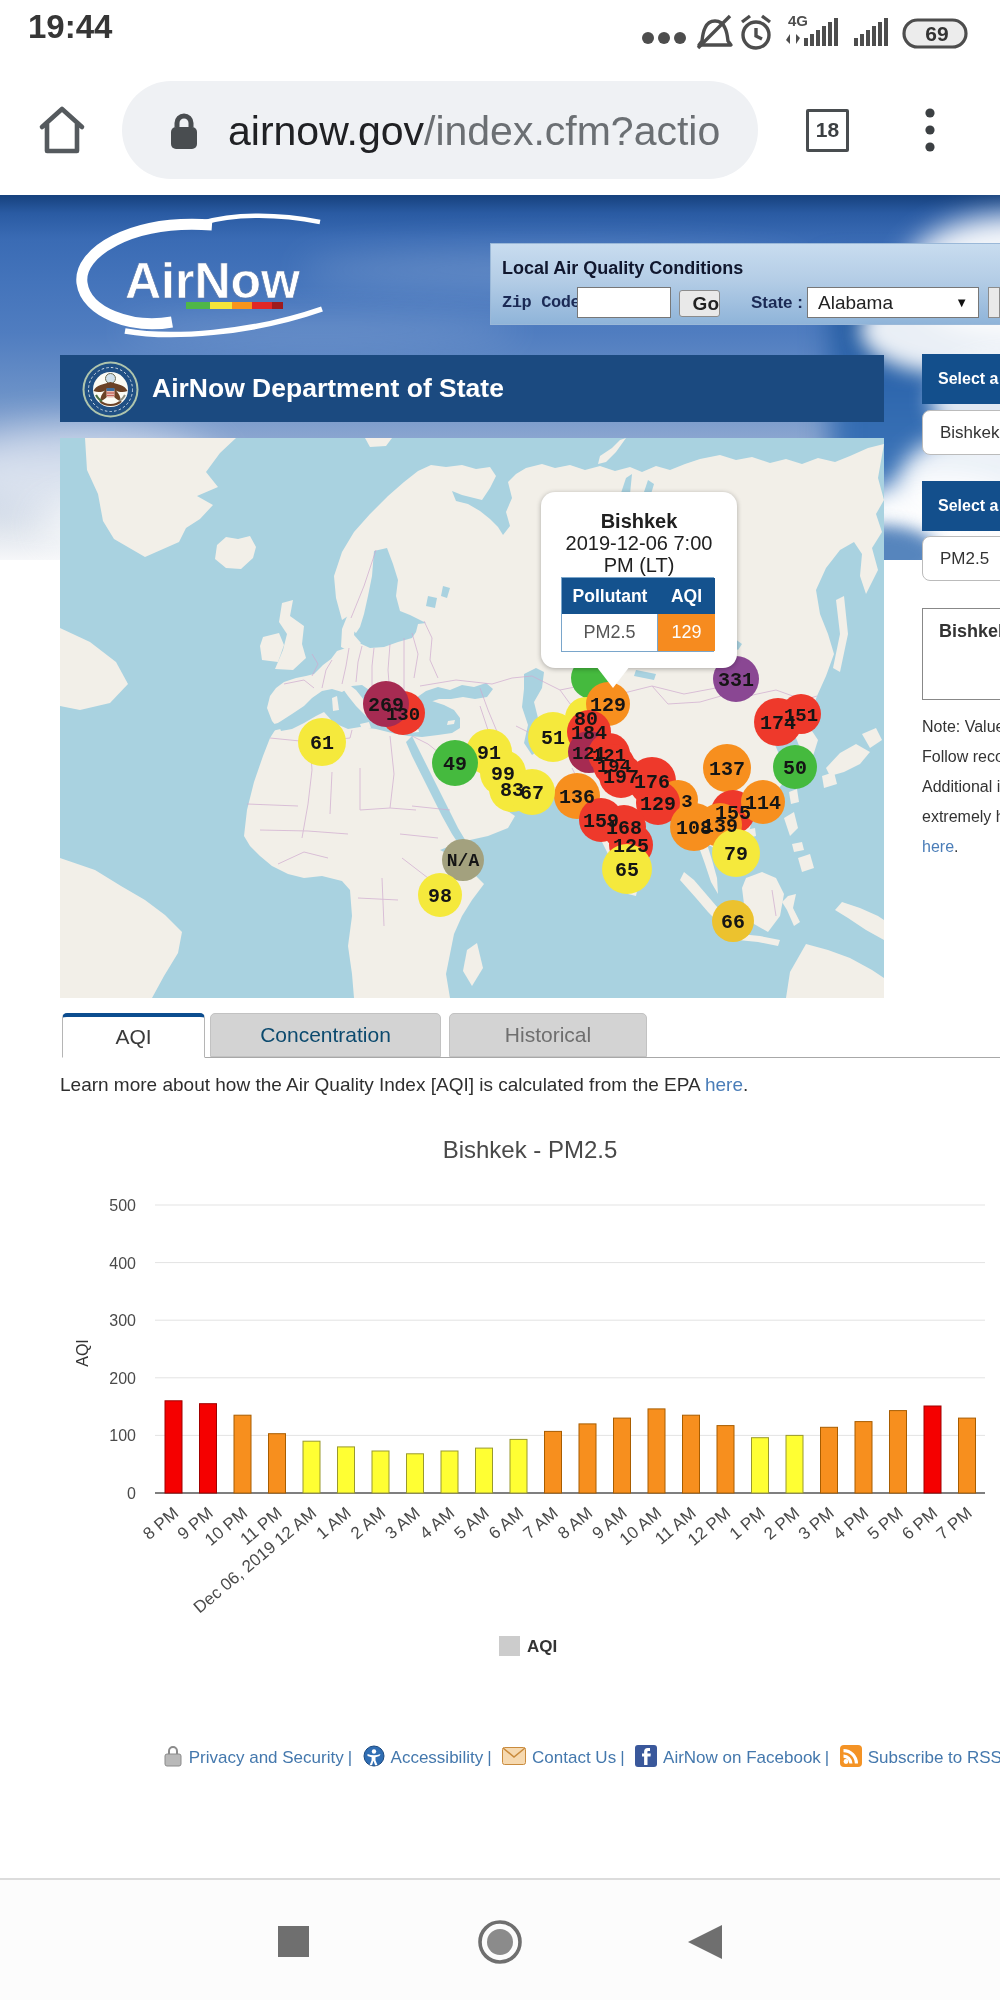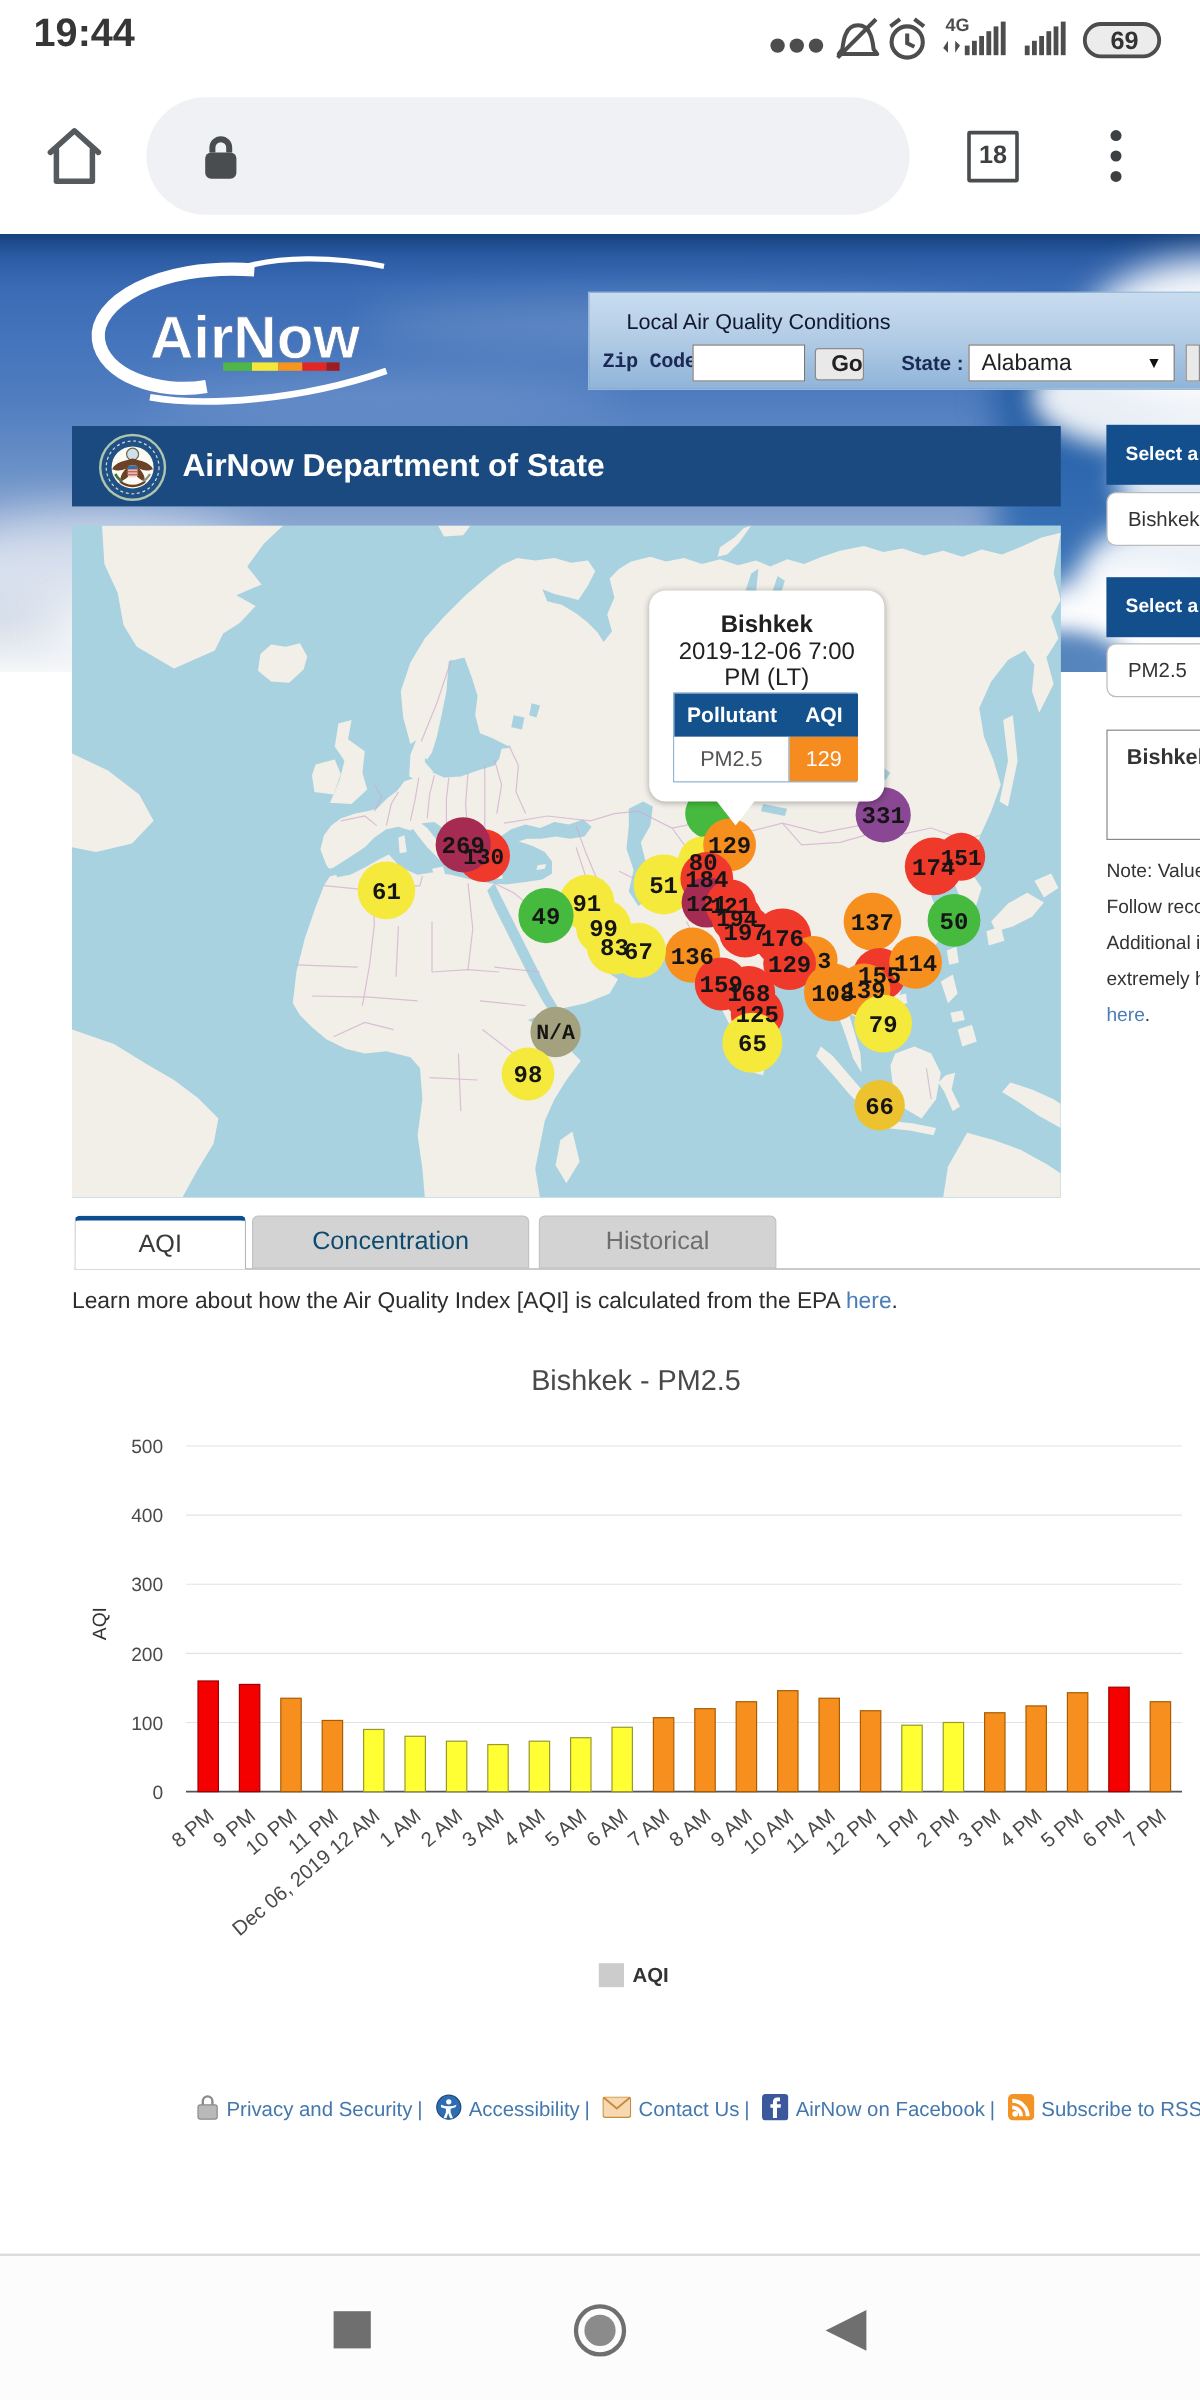--- a/index.html
+++ b/index.html
@@ -59,20 +59,21 @@
   </svg>
 
   <svg class="abs" style="left:36px;top:101px;" width="52" height="58" viewBox="0 0 52 58">
     <path d="M6 26 L26 8 L46 26 M11 23 V50 H41 V23" fill="none" stroke="#555a5e" stroke-width="4.6" stroke-linejoin="round" stroke-linecap="round"></path>
   </svg>
   <div class="abs" style="left:122px;top:81px;width:636px;height:98px;border-radius:49px;background:#eff1f4;"></div>
   <svg class="abs" style="left:168px;top:112px;" width="32" height="40" viewBox="0 0 32 40">
     <rect x="3" y="15" width="26" height="22" rx="5" fill="#494d50"></rect>
     <path d="M9 15 v-4 a7 7 0 0 1 14 0 v4" fill="none" stroke="#494d50" stroke-width="5"></path>
   </svg>
+  <div class="abs" style="left:228px;top:108px;font-size:41px;color:#202124;white-space:nowrap;">airnow.gov<span style="color:#6b6f73;">/index.cfm?actio</span></div>
   <div class="abs" style="left:806px;top:109px;width:43px;height:43px;border:3.6px solid #494d50;border-radius:2px;text-align:center;line-height:36px;font-size:21px;font-weight:bold;color:#3c4043;">18</div>
   <svg class="abs" style="left:921px;top:105px;" width="18" height="50" viewBox="0 0 18 50">
     <g fill="#3c4043">
         <circle cx="9" cy="8" r="4.6"></circle>
         <circle cx="9" cy="25" r="4.6"></circle>
         <circle cx="9" cy="42" r="4.6"></circle>
       </g>
   </svg>
 
   <div class="abs" id="sky" style="left:0;top:195px;width:1000px;height:365px;overflow:hidden;
@@ -101,21 +102,21 @@
     <g>
       <rect x="116" y="97" width="24" height="7" fill="#4fb748"></rect>
       <rect x="140" y="97" width="22" height="7" fill="#f5e63a"></rect>
       <rect x="162" y="97" width="20" height="7" fill="#f7941d"></rect>
       <rect x="182" y="97" width="20" height="7" fill="#e02726"></rect>
       <rect x="202" y="97" width="11" height="7" fill="#9e1b1e"></rect>
     </g>
   </svg>
 
   <div class="abs" style="left:490px;top:243px;width:560px;height:82px;background:linear-gradient(180deg,#c8dcef 0%,#b4cde6 45%,#8fb4d9 100%);border:1px solid #9ab8d8;"></div>
-  <div class="abs" style="left:522px;top:258px;font-size:18px;font-weight:normal;color:#10172e;">Local Air Quality Conditions</div>
+  <div class="abs" style="left:502px;top:258px;font-size:18px;font-weight:bold;color:#10172e;">Local Air Quality Conditions</div>
   <div class="abs" style="left:502px;top:293px;font-size:17px;font-weight:bold;color:#1b2a55;letter-spacing:-0.4px;font-family:Liberation Mono, monospace;">Zip Code:</div>
   <div class="abs" style="left:577px;top:287px;width:94px;height:31px;background:#fff;border:1px solid #777;"></div>
   <div class="abs" style="left:679px;top:290px;width:41px;height:27px;background:#e9e9e9;border:1px solid #8c8c8c;border-radius:3px;text-align:right;line-height:25px;font-size:19px;font-weight:bold;color:#222;">Go</div>
   <div class="abs" style="left:751px;top:293px;font-size:17px;font-weight:bold;color:#1b2a55;">State :</div>
   <div class="abs" style="left:807px;top:287px;width:172px;height:31px;background:#fff;border:1px solid #777;font-size:19px;color:#222;line-height:29px;padding-left:10px;">Alabama<span style="position:absolute;right:10px;top:0;font-size:13px;color:#111;">▼</span></div>
   <div class="abs" style="left:988px;top:287px;width:12px;height:31px;background:#e9e9e9;border:1px solid #8c8c8c;"></div>
 
   <div class="abs" style="left:60px;top:355px;width:824px;height:67px;background:#1b4a80;"></div>
   <svg class="abs" style="left:82px;top:361px;" width="57" height="57" viewBox="0 0 57 57">
     <circle cx="28.5" cy="28.5" r="28" fill="#afc5ad"></circle>

